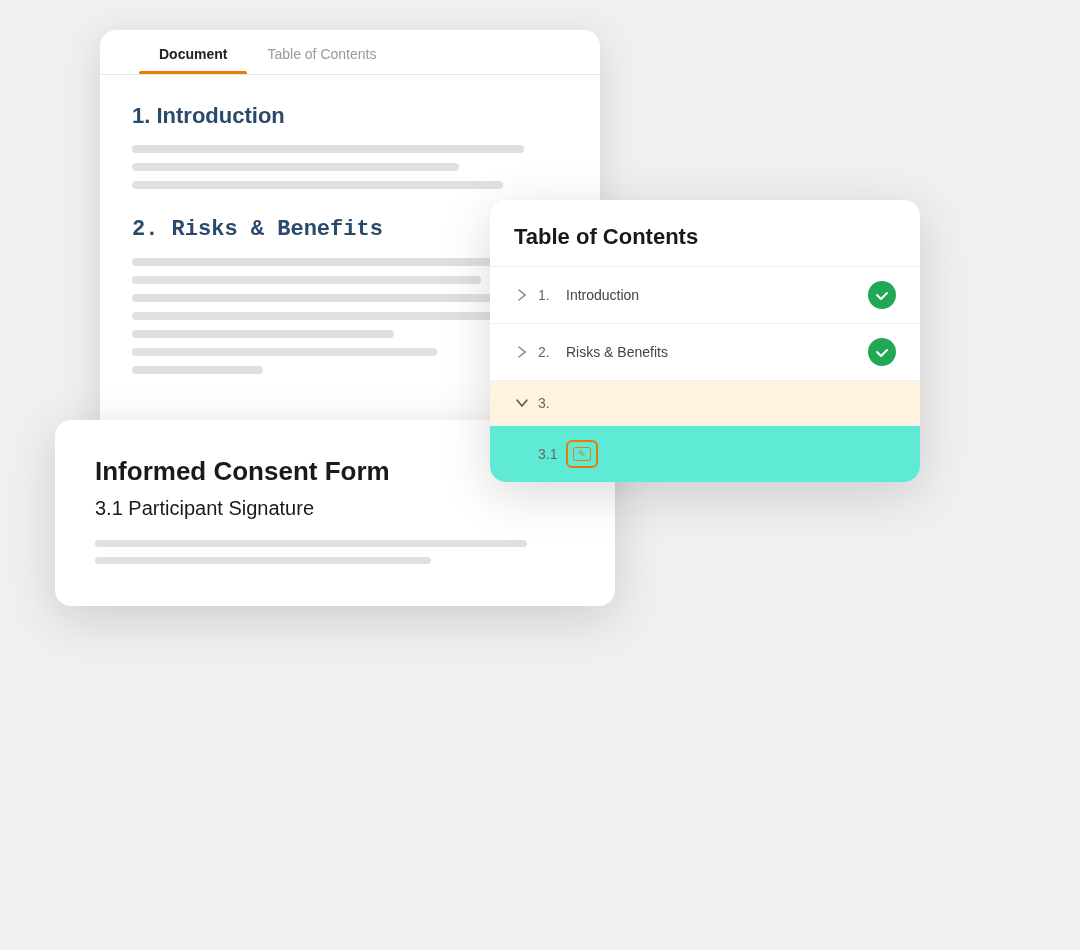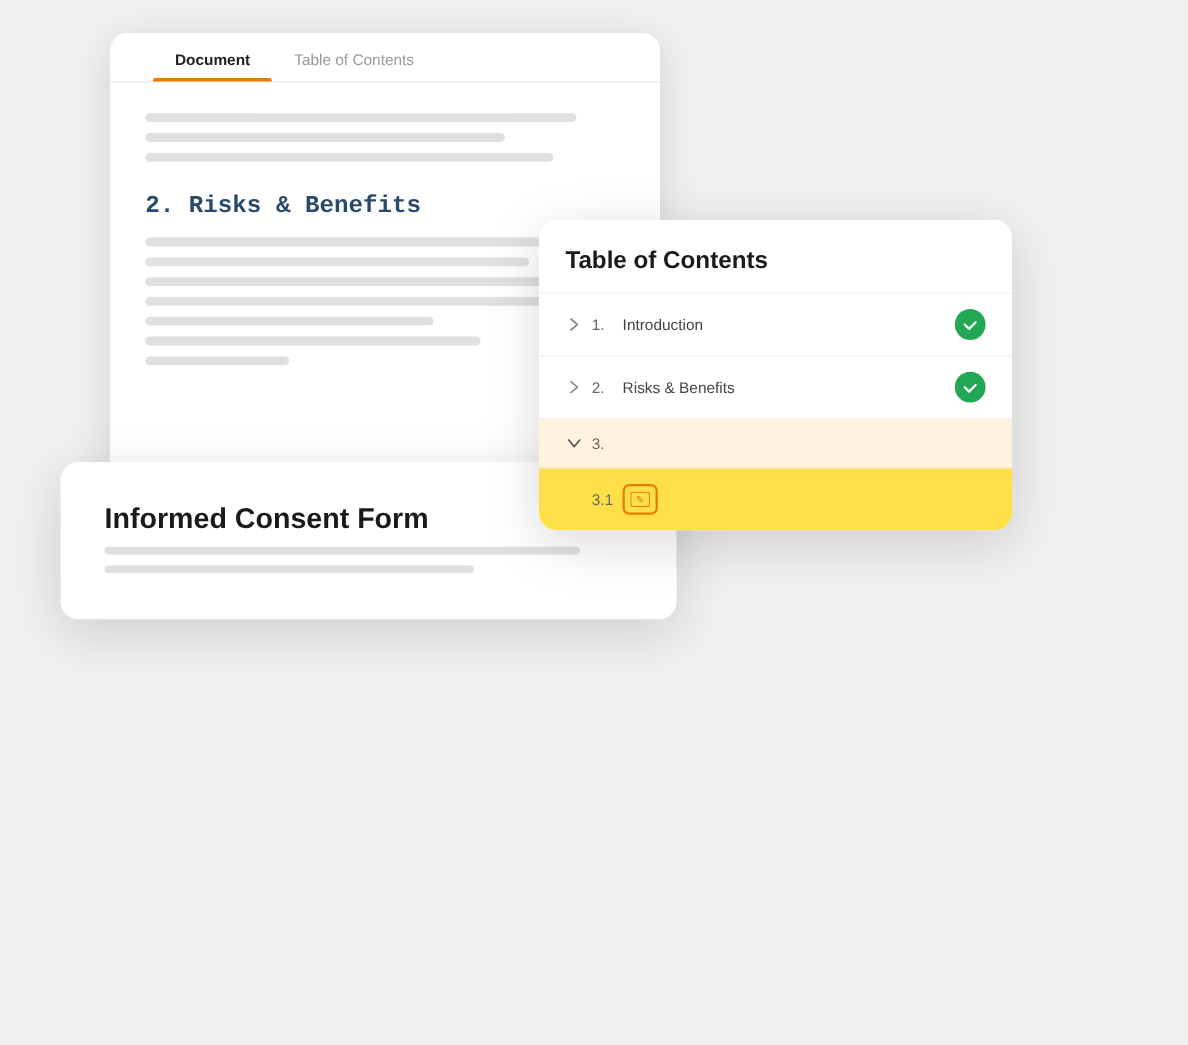--- a/index.html
+++ b/index.html
@@ -105,21 +105,21 @@
       padding: 14px 24px;
       border-top: 1px solid #f0f0f0;
       cursor: pointer;
     }
 
     .toc-item.highlighted {
       background: #FFF3E0;
     }
 
     .toc-item.sub-item {
-      background: #fde047;
+      background: #5eead4;
       padding-left: 48px;
     }
 
     .toc-chevron {
       width: 16px;
       height: 16px;
       display: flex;
       align-items: center;
       justify-content: center;
       margin-right: 8px;
@@ -265,20 +265,25 @@
 <div class="doc-card">
   <div class="doc-tabs">
     <div class="doc-tab active">
       <span>Document</span>
     </div>
     <div class="doc-tab">
       <span>Table of Contents</span>
     </div>
   </div>
   <div class="doc-content">
+    <div class="doc-section-title">
+      <span>1.</span>
+      <span> </span>
+      <span>Introduction</span>
+    </div>
     <div class="doc-line w-90"></div>
     <div class="doc-line w-75"></div>
     <div class="doc-line w-85"></div>
 
     <div class="doc-section-title doc-section-gap">
       <span>2.</span>
       <span> </span>
       <span>Risks &amp; Benefits</span>
     </div>
     <div class="doc-line w-90"></div>
@@ -339,18 +344,19 @@
       <svg width="18" height="14" viewBox="0 0 18 14" fill="none">
         <rect x="0.5" y="0.5" width="17" height="13" rx="2" stroke="#E87C00" stroke-width="1"></rect>
         <text x="9" y="10" text-anchor="middle" font-size="9" fill="#E87C00" font-family="sans-serif">✎</text>
       </svg>
     </div>
   </div>
 </div>
 
 <div class="sig-card">
   <div class="sig-main-title">Informed Consent Form</div>
+  <div class="sig-section-title">3.1 Participant Signature</div>
 
   <div class="sig-line w-90"></div>
   <div class="sig-line w-70"></div>
 
 
 </div>
 
 </body></html>

